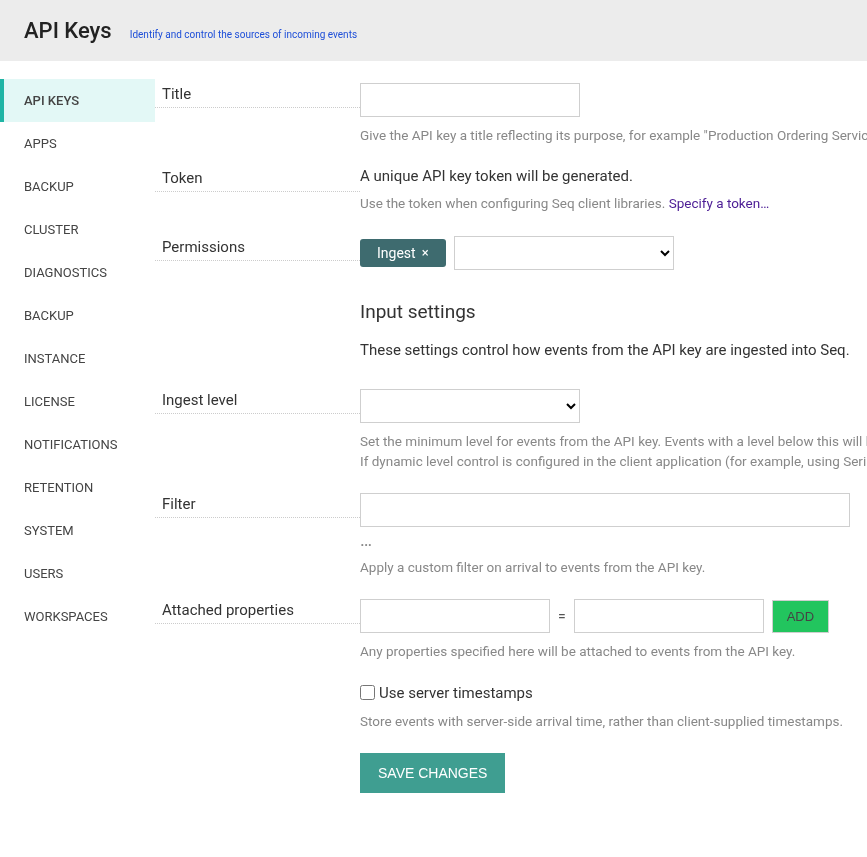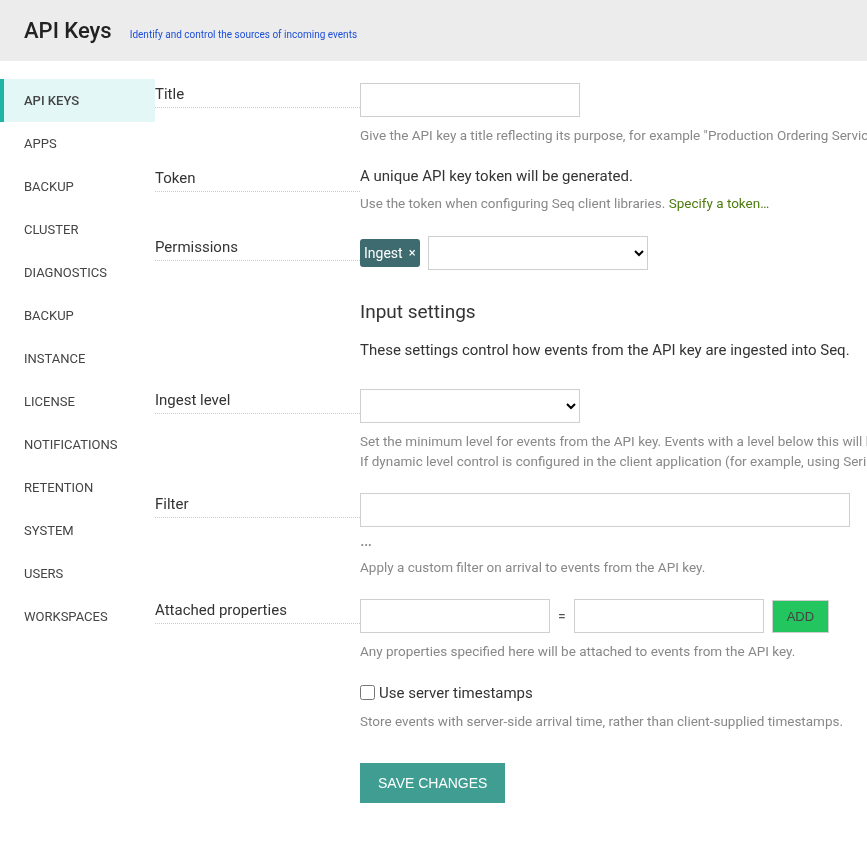--- a/index.html
+++ b/index.html
@@ -6,45 +6,45 @@
 body { font-family: -apple-system, BlinkMacSystemFont, "Segoe UI", Roboto, Arial, sans-serif; font-size: 14px; color: #333; background: #fff; width: 867px; }
 .header { background: #ececec; padding: 18px 24px; display: flex; align-items: baseline; gap: 18px; }
 .header h1 { font-size: 22px; font-weight: 500; color: #222; }
 .header .sub { color: #1d4ed8; font-size: 10px; }
 .layout { display: flex; }
 .sidebar { width: 155px; padding-top: 18px; flex-shrink: 0; }
 .sidebar-item { padding: 14px 24px; font-size: 13px; color: #444; cursor: pointer; }
 .sidebar-item.active { background: #e3f8f6; border-left: 4px solid #1fb5a5; padding-left: 20px; font-weight: 500; }
 .main { flex: 1; padding: 22px 0 22px 0; }
 .form-row { display: flex; margin-bottom: 22px; align-items: flex-start; }
-.form-label { width: 205px; flex-shrink: 0; font-size: 15px; color: #333; border-bottom: 1px dotted #ccc; padding-bottom: 4px; margin-top: 2px; }
+.form-label { width: 205px; flex-shrink: 0; font-size: 15px; color: #333; border-bottom: 1px dotted #ccc; padding-bottom: 4px; margin-top: 2px; padding-left: 7px; }
 .form-content { flex: 1; overflow: hidden; }
 input[type=text], select { border: 1px solid #cfcfcf; font-size: 14px; padding: 6px 8px; height: 34px; background: #fff; }
 input.wide { width: 220px; }
 select.wide { width: 220px; }
 select.narrow { width: 220px; }
 .help { font-size: 13.5px; color: #888; margin-top: 8px; line-height: 1.5; white-space: nowrap; overflow: hidden; }
 .help-line2 { font-size: 13.5px; color: #888; line-height: 1.5; white-space: nowrap; overflow: hidden; font-style: normal; }
-.link { color: #4d7c0f; cursor: pointer; }
+.link { color: #4c1d95; cursor: pointer; }
 .token-line { font-size: 15px; color: #333; }
-.chip { display: inline-flex; align-items: center; background: #3e6b6f; color: #fff; padding: 6px 4px; border-radius: 3px; font-size: 14px; gap: 6px; vertical-align: top; }
+.chip { display: inline-flex; align-items: center; background: #3e6b6f; color: #fff; padding: 6px 17px; border-radius: 3px; font-size: 14px; gap: 6px; vertical-align: top; }
 .chip .x { cursor: pointer; font-size: 13px; }
 .perm-row { display: flex; gap: 8px; align-items: center; }
 .section-head { font-size: 19px; color: #333; margin: 30px 0 18px 205px; font-weight: 400; }
 .section-sub { font-size: 15px; color: #333; margin: 0 0 30px 205px; white-space: nowrap; overflow: hidden; }
 .filter-input { width: 490px; }
 .ellipsis { color: #888; margin-top: 4px; font-size: 18px; line-height: 1; }
 .prop-row { display: flex; align-items: center; gap: 8px; }
 .prop-input { width: 190px; }
 .eq { color: #555; }
 .btn-add { border: 1px solid #cfcfcf; background: #22c55e; padding: 8px 14px; cursor: pointer; font-size: 13px; color: #444; }
 .cb-row { margin-left: 0; }
 .cb-label { font-size: 15px; color: #333; display: inline-flex; align-items: center; gap: 4px; }
 .cb-label input { width: 15px; height: 15px; }
-.btn-save { background: #3f9e91; color: #fff; border: none; padding: 12px 18px; font-size: 14px; cursor: pointer; margin-top: 32px; }
+.btn-save { background: #3f9e91; color: #fff; border: none; padding: 12px 18px; font-size: 14px; cursor: pointer; margin-top: 22px; }
 </style>
 </head>
 <body>
 
 <div class="header">
   <h1>API Keys</h1>
   <span class="sub">Identify and control the sources of incoming events</span>
 </div>
 
 <div class="layout">

